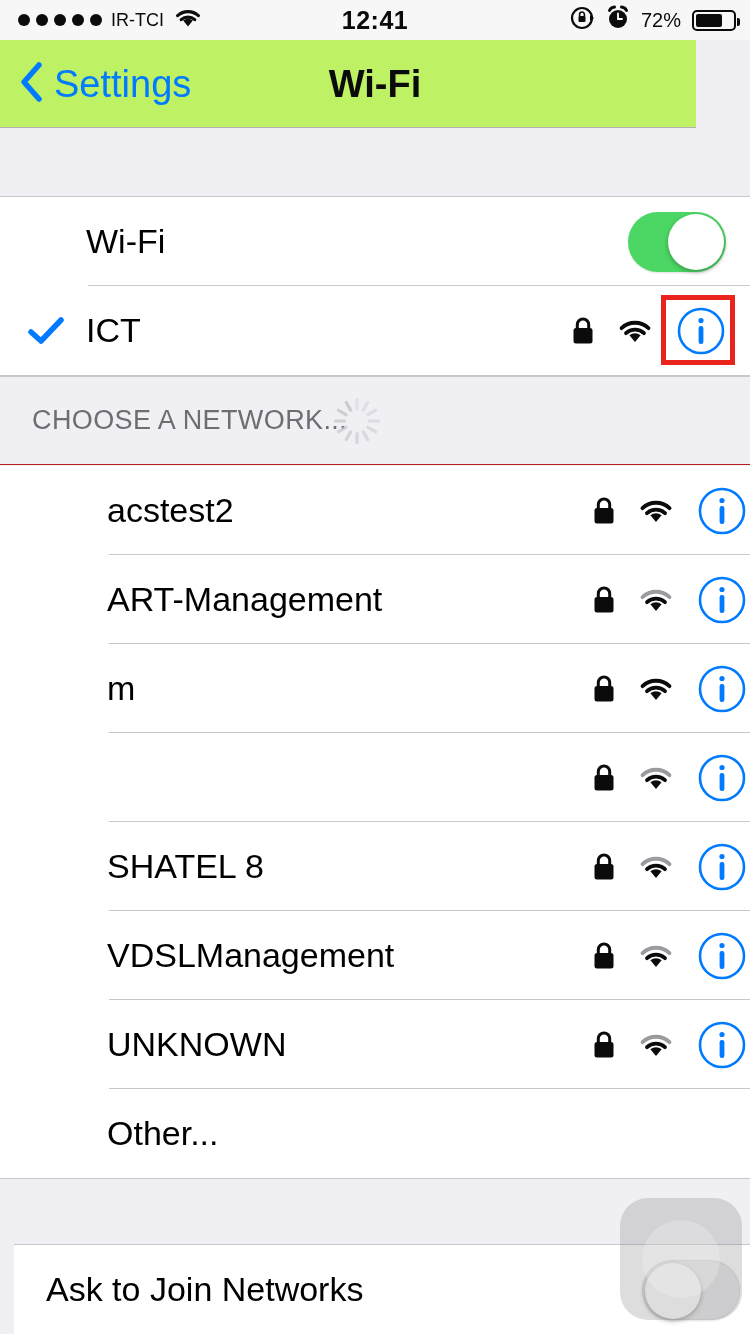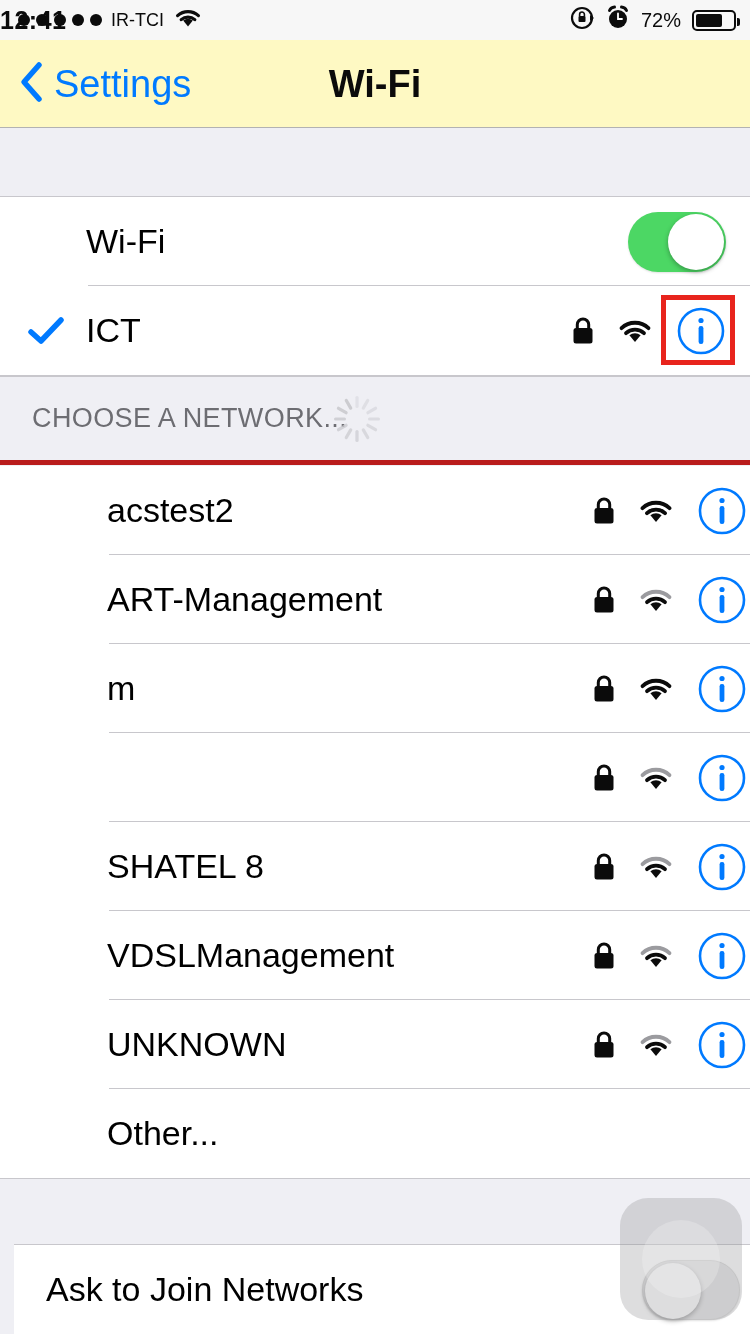--- a/index.html
+++ b/index.html
@@ -19,21 +19,21 @@
   .statusbar {
     position:absolute; left:0; top:0; width:750px; height:40px;
     background:#F7F7F7;
     display:flex; align-items:center;
   }
   .sb-left { position:absolute; left:18px; display:flex; align-items:center; gap:9px; }
   .sb-dots { display:flex; gap:6px; align-items:center; }
   .sb-dot { width:12px; height:12px; border-radius:50%; background:#0B0B0B; }
   .sb-carrier { font-size:18px; color:#0B0B0B; letter-spacing:0px; }
   .sb-center {
-    position:absolute; left:0; width:750px; 
+    position:absolute; left:0; width:750px; text-align:center;
     font-size:25px; font-weight:bold; color:#0B0B0B; letter-spacing:0.5px;
   }
   .sb-right {
     position:absolute; right:14px; display:flex; align-items:center; gap:11px;
   }
   .sb-pct { font-size:20px; color:#0B0B0B; }
   .battery {
     position:relative; width:44px; height:21px;
     border:2px solid #0B0B0B; border-radius:5px;
   }
@@ -41,22 +41,22 @@
     content:""; position:absolute; right:-6px; top:6px;
     width:3px; height:8px; background:#0B0B0B; border-radius:0 2px 2px 0;
   }
   .battery-fill {
     position:absolute; left:2px; top:2px; bottom:2px;
     background:#0B0B0B; border-radius:2px;
   }
 
   
   .navbar {
-    position:absolute; left:0; top:40px; width:750px; height:88px;
-    background:#fef9c3;
+    position:absolute; left:0; top:40px; width:696px; height:88px;
+    background:#bef264;
     border-bottom:1px solid #B2B2B2;
   }
   .nav-back {
     position:absolute; left:18px; top:0; height:88px;
     display:flex; align-items:center; gap:10px;
     cursor:pointer;
   }
   .nav-back-label { font-size:38px; color:#007AFF; }
   .nav-title {
     position:absolute; left:0; top:0; width:750px; height:88px;
@@ -110,21 +110,21 @@
   
   .lock-icon { width:22px; height:28px; display:block; }
   .wifi-icon { width:38px; height:28px; display:block; }
   .info-icon { width:50px; height:50px; display:block; cursor:pointer; }
 
   
   .section-header {
     position:relative; width:750px; height:89px;
     background:#EFEFF4;
     display:flex; align-items:center;
-    border-top:1px solid #C8C7CC; border-bottom:5px solid #b91c1c;
+    border-top:1px solid #C8C7CC; border-bottom:1px solid #b91c1c;
   }
   .section-header-text {
     position:absolute; left:32px;
     font-size:27px; color:#6D6D72; letter-spacing:0.4px;
   }
   .spinner { position:absolute; left:330px; width:54px; height:54px; }
 
   
   .red-highlight {
     position:absolute; pointer-events:none;

